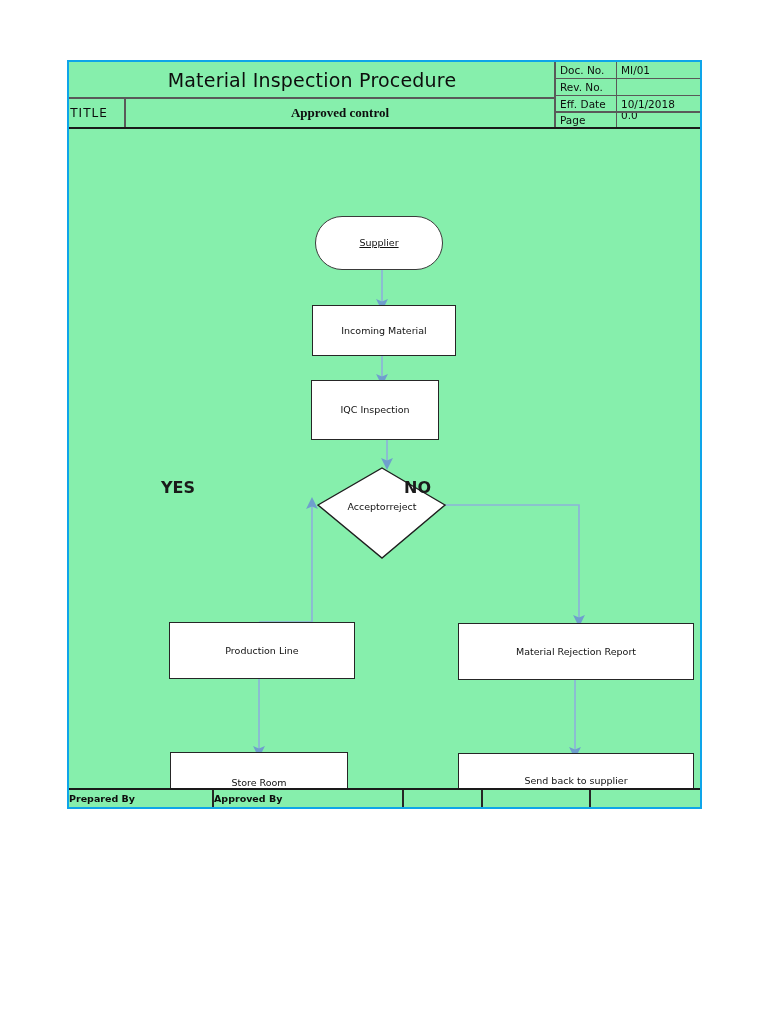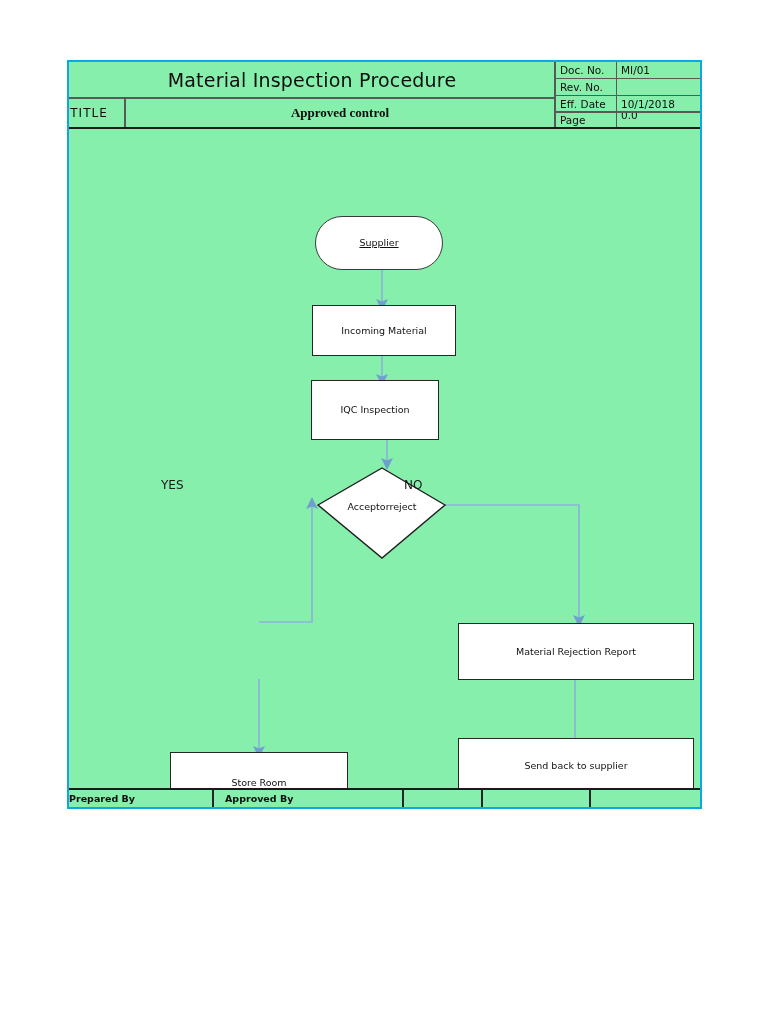--- a/index.html
+++ b/index.html
@@ -122,23 +122,24 @@
     font-family: "DejaVu Sans", sans-serif;
     font-size: 9.5px;
     line-height: 1.3;
     color: #111111;
     z-index: 4;
     pointer-events: none;
   }
   .branch-label {
     position: absolute;
     font-family: "DejaVu Sans", sans-serif;
-    font-size: 12px;
+    font-size: 16px;
     color: #1a1a1a;
     z-index: 4;
+    font-weight: bold;
   }
   #flow-svg {
     position: absolute;
     left: 0; top: 0;
     width: 631px; height: 660px;
     z-index: 1;
   }
   #diamond-svg {
     position: absolute;
     left: 0; top: 0;
@@ -259,39 +260,42 @@
 
       <div class="diamond-label" style="left:273px; top:357px; width:80px; height:44px; flex-direction:row;">
         <span>Accept</span>
         <span>or</span>
         <span>reject</span>
       </div>
 
       <div class="branch-label" style="left:92px; top:350px;">YES</div>
       <div class="branch-label" style="left:335px; top:350px;">NO</div>
 
+      <div class="node proc" style="left:100px; top:494px; width:186px; height:57px;">
+        <span>Production Line</span>
+      </div>
 
       <div class="node proc" style="left:101px; top:624px; width:178px; height:61px;">
         <span>Store Room</span>
       </div>
 
       <div class="node proc" style="left:389px; top:495px; width:236px; height:57px;">
         <span>Material Rejection Report</span>
       </div>
 
-      <div class="node proc" style="left:389px; top:610px; width:236px; height:56px;">
+      <div class="node proc" style="left:389px; top:625px; width:236px; height:56px;">
         <span>Send back to supplier</span>
       </div>
     </div>
 
     <div>
       <div id="footer-sep"></div>
 
       <div class="foot-cell" style="left:0px;   width:144px;">Prepared By</div>
-      <div class="foot-cell" style="left:156px; width:188px;">Approved By</div>
+      <div class="foot-cell" style="left:145px; width:188px;">Approved By</div>
       <div class="foot-cell" style="left:334px; width:78px;"></div>
       <div class="foot-cell" style="left:413px; width:107px;"></div>
       <div class="foot-cell" style="left:521px; width:110px;"></div>
 
       <div class="foot-div" style="left:143px;"></div>
       <div class="foot-div" style="left:333px;"></div>
       <div class="foot-div" style="left:412px;"></div>
       <div class="foot-div" style="left:520px;"></div>
     </div>
 

